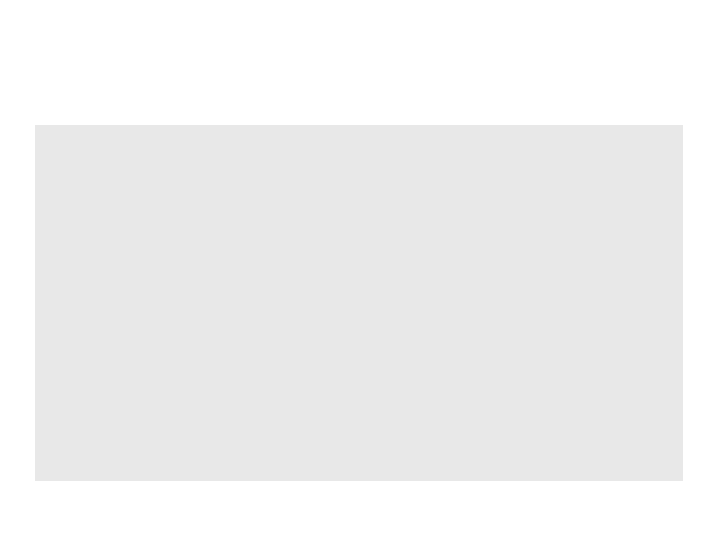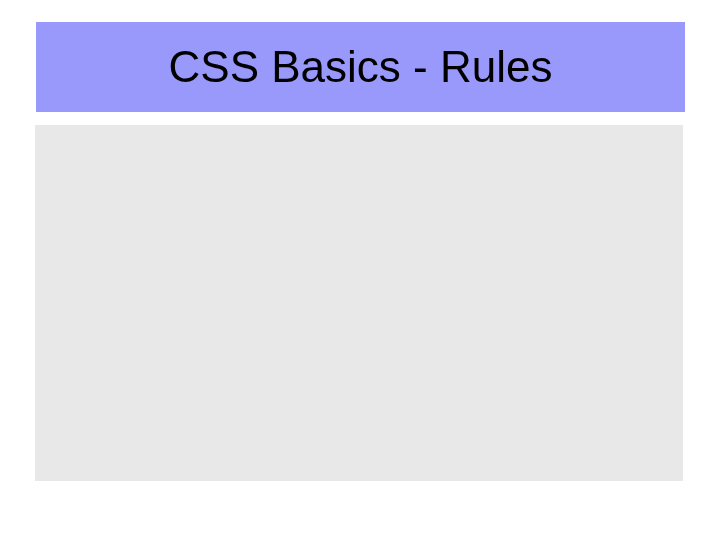--- a/index.html
+++ b/index.html
@@ -45,17 +45,14 @@
     top: 125px;
     width: 648px;
     height: 356px;
     background: #e8e8e8;
   }
 </style>
 </head>
 <body>
 
 <div class="slide">
-  <div class="title-bar">
-    <span class="slide-title">CSS Basics - Rules</span>
-  </div>
   <div class="content-area"></div>
 </div>
 
 </body></html>

